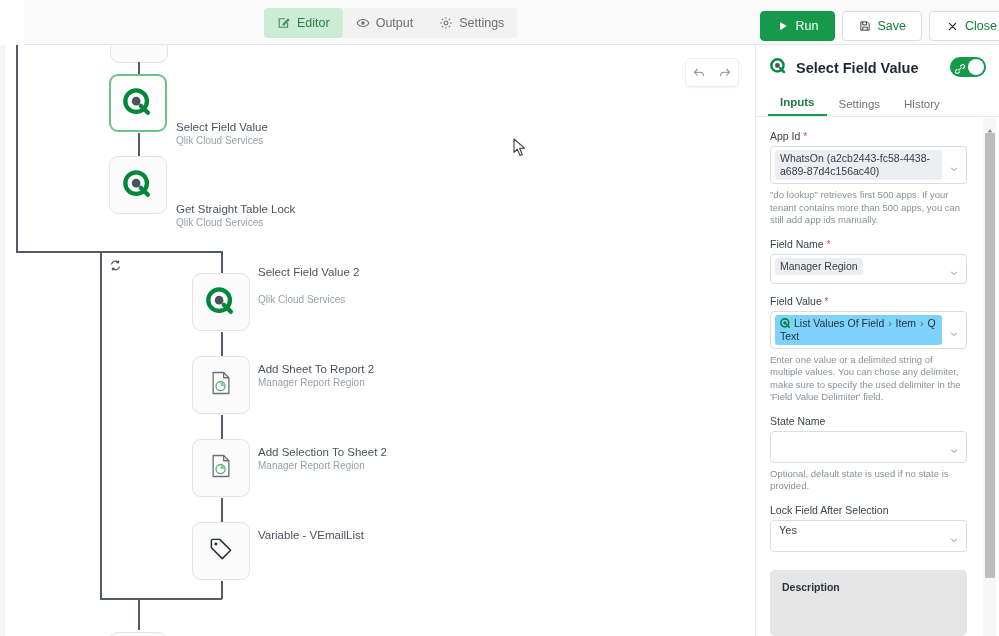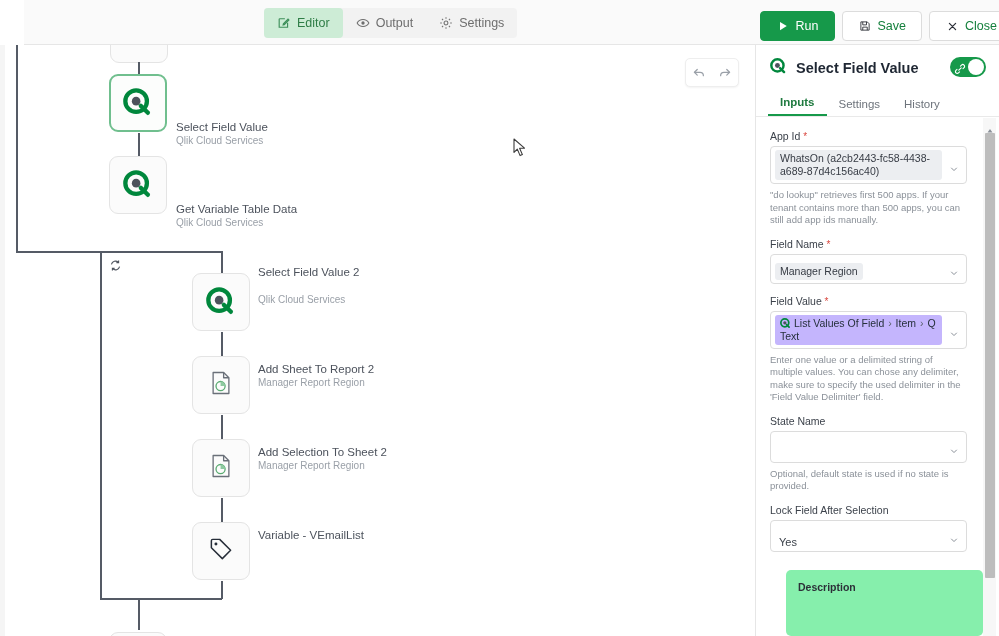--- a/index.html
+++ b/index.html
@@ -190,56 +190,56 @@
     display: block;
   }
   .req { color: #d9463e; font-size: 10px; }
   .f-ctl {
     position: relative;
     width: 197px;
     min-height: 30px;
     border: 1px solid #dcdcdc;
     border-radius: 4px;
     background: #ffffff;
-    display: flex; align-items: flex-end;
+    display: flex; align-items: flex-start;
     padding: 3px 24px 3px 4px;
     cursor: pointer;
   }
   .f-ctl.tall { min-height: 34px; }
   .chev {
     position: absolute; right: 7px; top: 50%; transform: translateY(-50%);
     width: 10px; height: 10px;
   }
   .chip {
     display: inline-block;
     background: #eceef1;
     border-radius: 3px;
     font-size: 10.5px;
     color: #363b44;
     padding: 2px 5px;
     line-height: 13px;
     max-width: 100%;
   }
   .chip.green {
-    background: #c4b5fd;
+    background: #7dd3fc;
     color: #26303c;
   }
   .chip .qico { display: inline-block; width: 11px; height: 11px; vertical-align: -2px; margin-right: 3px; }
   .crumb-sep { color: #5a616b; padding: 0 1px; }
   .f-hint {
     font-size: 9.5px; color: #8b9199; line-height: 12.5px;
     margin-top: 5px; width: 197px;
   }
   .f-group { margin-bottom: 11px; }
   .f-val { font-size: 11px; color: #3c424b; padding-left: 4px; }
 
   #desc-box {
-    position: absolute; left: 30px; top: 525px;
+    position: absolute; left: 14px; top: 525px;
     width: 197px; height: 66px;
-    background: #86efac;
+    background: #e5e5e5;
     border-radius: 5px;
     padding: 11px 12px;
     overflow: hidden;
   }
   #desc-box .dtitle { font-size: 10.5px; font-weight: bold; color: #2c3038; margin-bottom: 3px; }
   #desc-box .dtext { font-size: 10.5px; color: #474d56; line-height: 14px; }
   #desc-box .dtext b { color: #2c3038; }
 
   #panel-scroll-track {
     position: absolute; right: 3px; top: 73px; width: 13px; height: 518px;
@@ -342,21 +342,21 @@
 
   <div class="node" style="left:109px; top:111px;">
     <span class="qlik">
       <svg width="30" height="30" viewBox="0 0 32 32">
         <circle cx="14" cy="14" r="11.5" fill="none" stroke="#00873c" stroke-width="4.6"></circle>
         <circle cx="14" cy="14" r="4.6" fill="#4c525c"></circle>
         <path d="M19 19l7.5 7.5" stroke="#00873c" stroke-width="4.6" stroke-linecap="round"></path>
       </svg>
     </span>
   </div>
-  <div class="node-label" style="left:176px; top:157px;">Get Variable Table Data</div>
+  <div class="node-label" style="left:176px; top:157px;">Get Straight Table Lock</div>
   <div class="node-sub" style="left:176px; top:171px;">Qlik Cloud Services</div>
 
   <div class="conn conn-h" style="left:16px; top:206px; width:206px;"></div>
   <div class="conn conn-v" style="left:16px; top:44px; height:163px;"></div>
   <div class="conn conn-v" style="left:100px; top:206px; height:348px;"></div>
   <div class="conn conn-v" style="left:221px; top:206px; height:22px;"></div>
 
   <span class="loop-ico" style="left:109px; top:213px;">
     <svg width="13" height="13" viewBox="0 0 16 16" fill="none" stroke="#4c525c" stroke-width="1.4">
       <path d="M3 6.5A5 5 0 0 1 11.5 4.2"></path>

